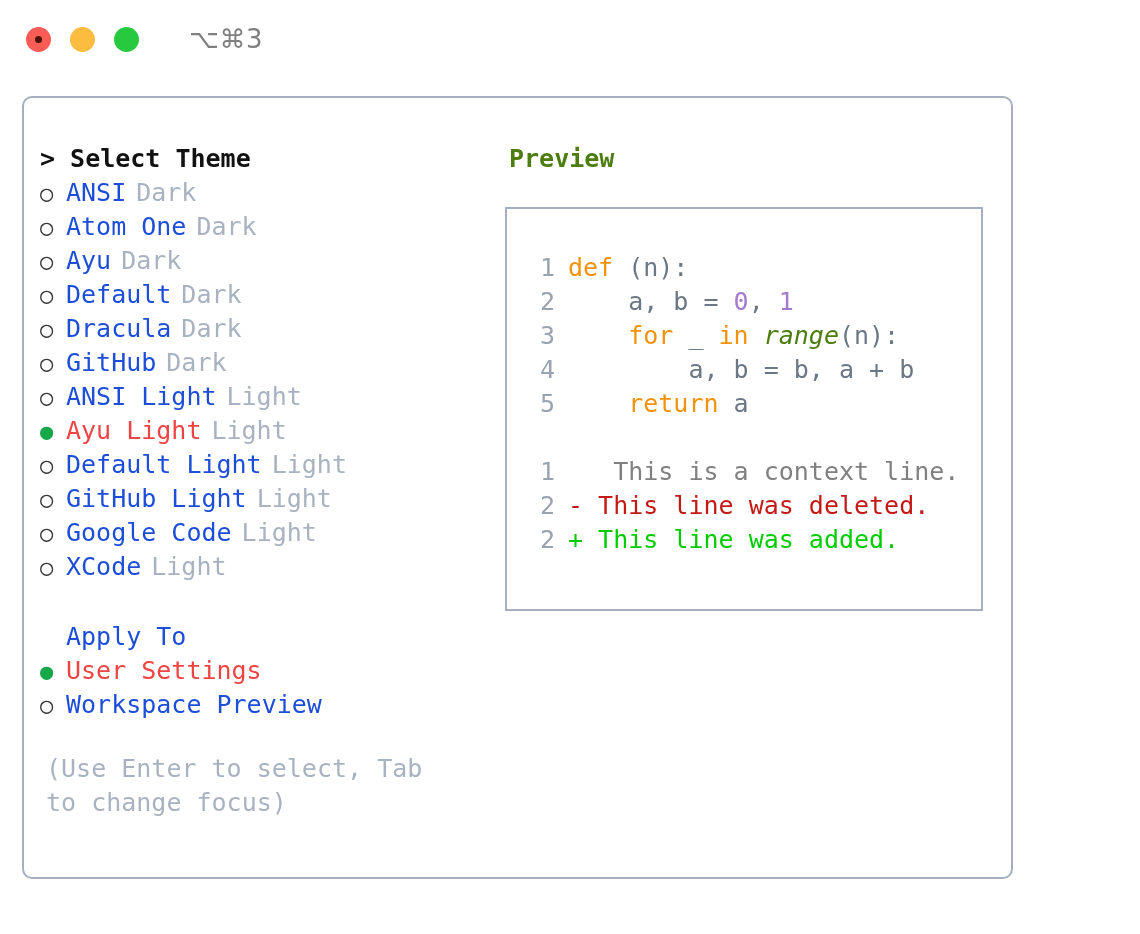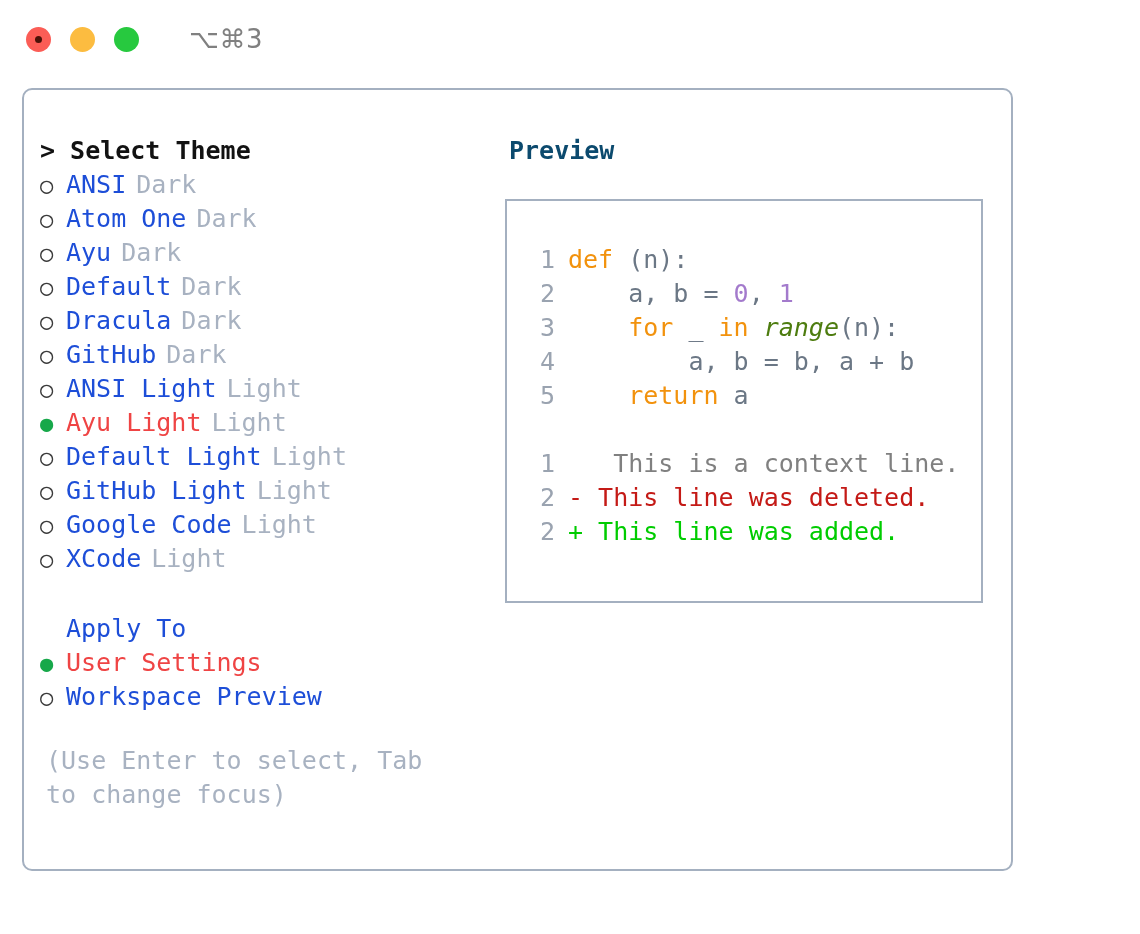--- a/index.html
+++ b/index.html
@@ -59,21 +59,21 @@
     color: #808080;
     font-size: 26px;
     letter-spacing: 0.5px;
     font-family: "DejaVu Sans", "Liberation Sans", sans-serif;
   }
 
   
   .card {
     position: absolute;
     left: 22px;
-    top: 88px;
+    top: 96px;
     width: 991px;
     height: 783px;
     box-sizing: border-box;
     border: 2px solid #a4b0c0;
     border-radius: 10px;
     background: #ffffff;
   }
 
   .columns {
     display: flex;
@@ -129,21 +129,21 @@
     line-height: 34px;
     color: #a8b2c1;
     width: 400px;
     padding-left: 6px;
   }
 
   
   .preview-title {
     font-size: 25px;
     font-weight: bold;
-    color: #0c4a6e;
+    color: #4d7c0f;
     line-height: 34px;
     padding-left: 4px;
   }
   .preview-box {
     margin-top: 31px;
     width: 478px;
     height: 404px;
     box-sizing: border-box;
     border: 2px solid #a4b0c0;
     background: #ffffff;

